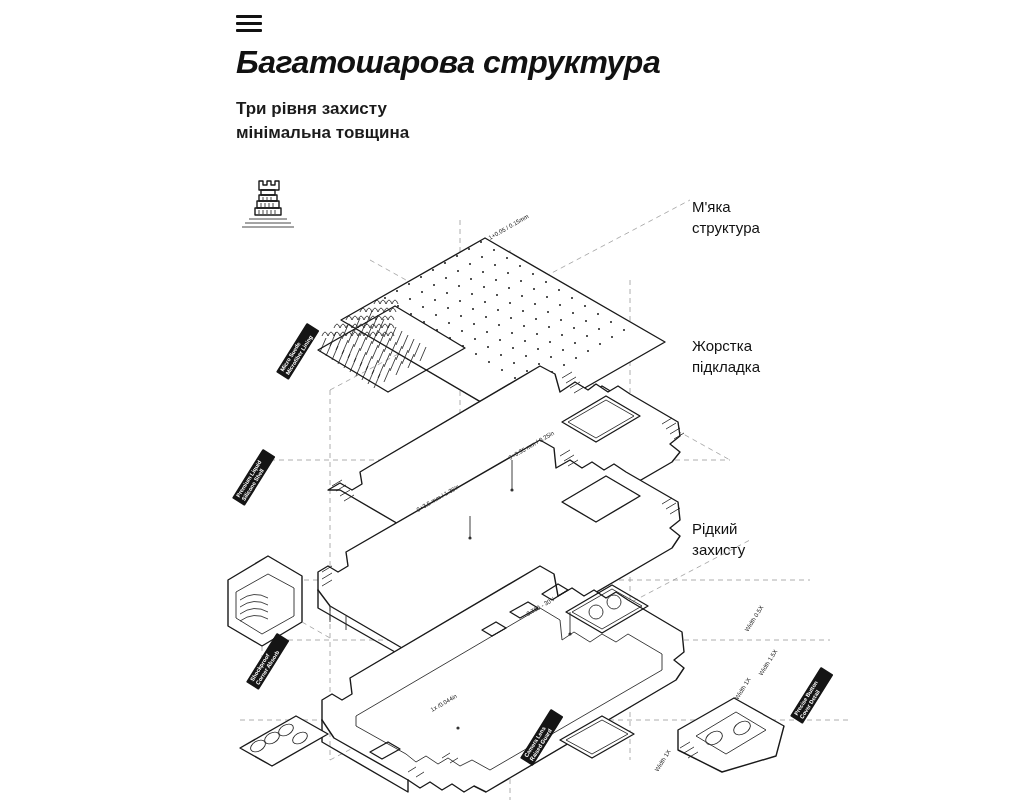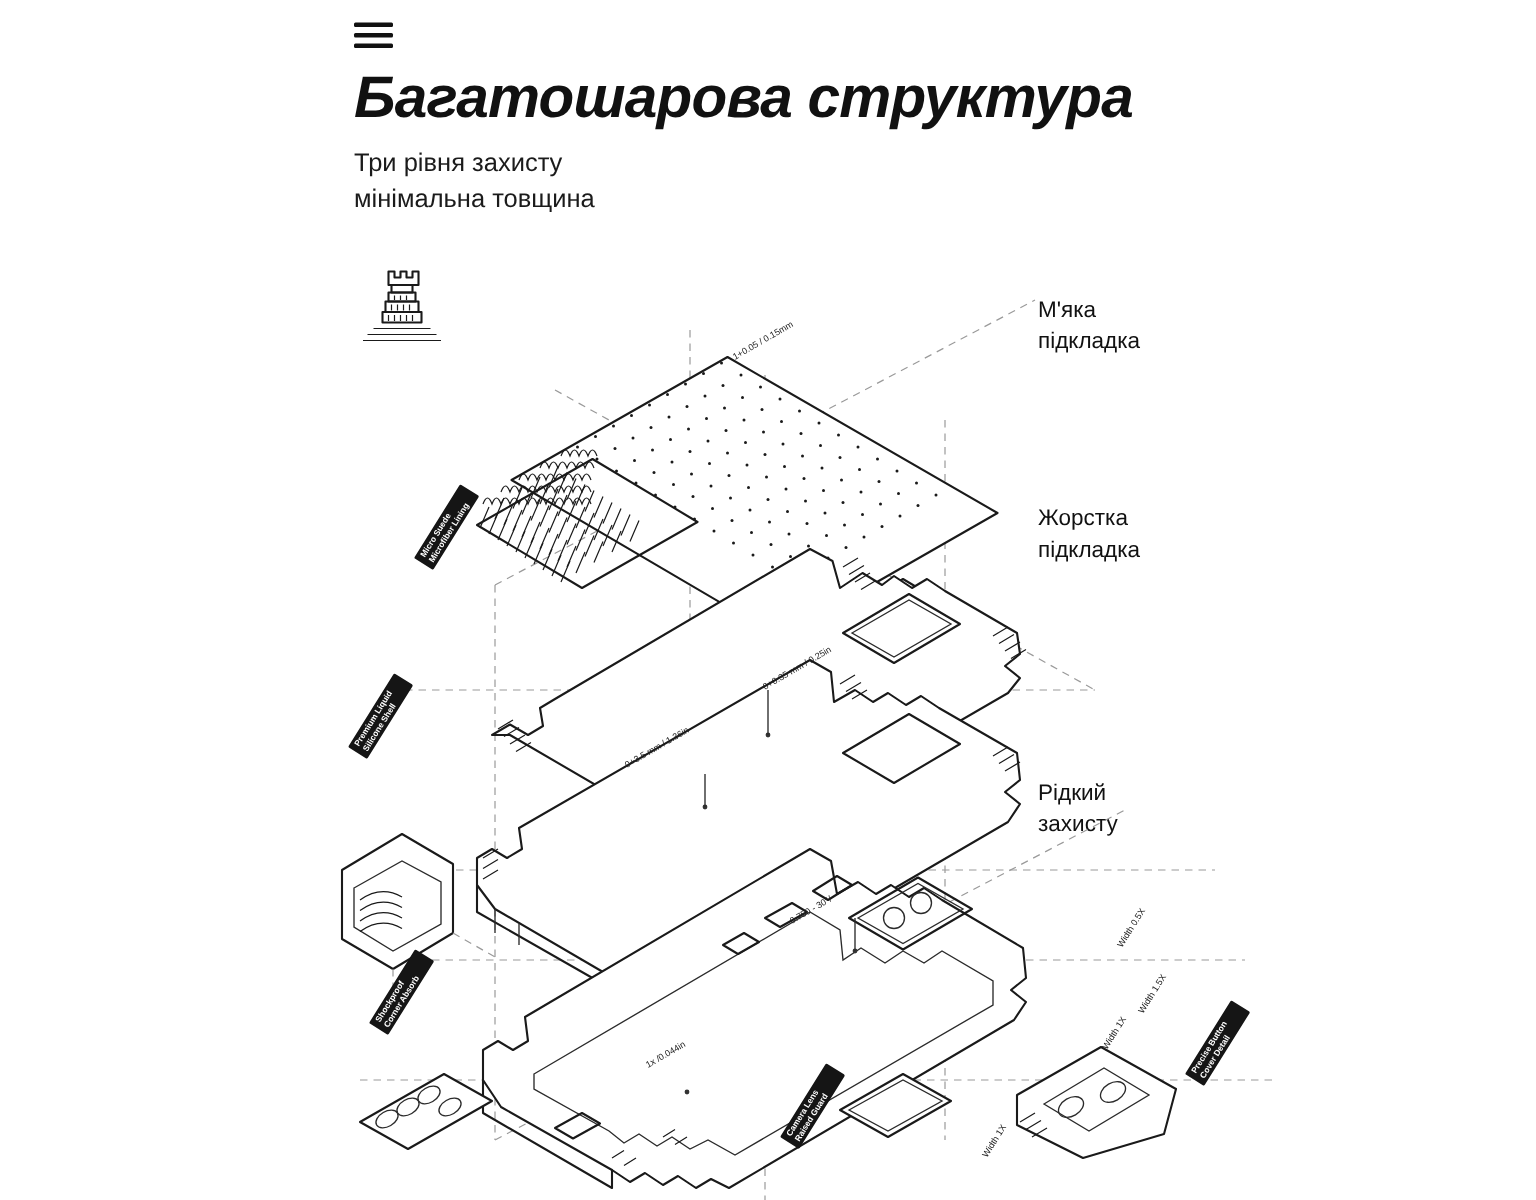--- a/index.html
+++ b/index.html
@@ -35,35 +35,36 @@
     height: 3px;
     background: #111;
     border-radius: 1px;
   }
 
   
   #page-title {
     position: absolute;
     left: 236px;
     top: 44px;
-    font-size: 39px;
+    font-size: 32px;
     font-weight: bold;
     font-style: italic;
     letter-spacing: -0.5px;
     color: #111;
     white-space: nowrap;
   }
   #subtitle {
     position: absolute;
     left: 236px;
     top: 97px;
     font-size: 17px;
     line-height: 24px;
     color: #1b1b1b;
     white-space: pre-line;
+    font-weight: bold;
   }
 
   
   .callout {
     position: absolute;
     font-size: 15px;
     line-height: 21px;
     color: #111;
     white-space: pre-line;
   }
@@ -100,21 +101,21 @@
   <i></i>
   <i></i>
   <i></i>
 </div>
 
 <div id="page-title">Багатошарова структура</div>
 <div id="subtitle">Три рівня захисту
 мінімальна товщина</div>
 
 <div class="callout" id="callout-0">М'яка
-підкладка</div>
+структура</div>
 <div class="callout" id="callout-1">Жорстка
 підкладка</div>
 <div class="callout" id="callout-2">Рідкий
 захисту</div>
 
 <div id="tower-icon">
   <svg viewBox="0 0 62 56" width="62" height="56">
     <g class="stroke">
       <path d="M22 6 h4 v4 h4 v-4 h4 v4 h4 v-4 h4 v9 h-20 z"></path>
       <path d="M24 15 h14 v5 h-14 z"></path>

